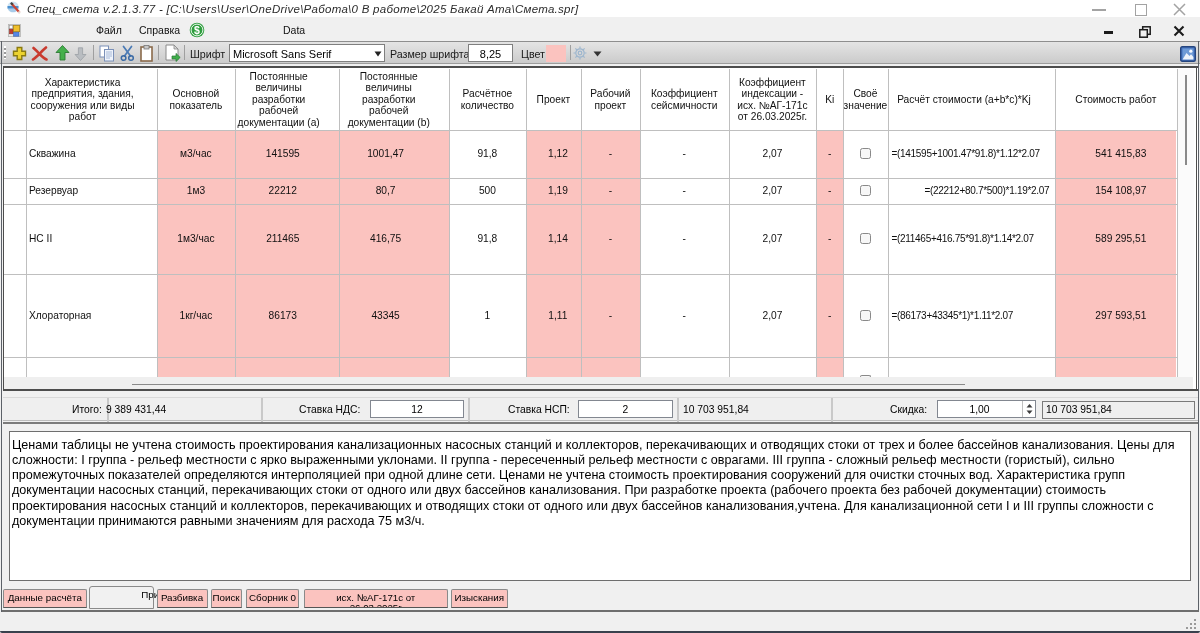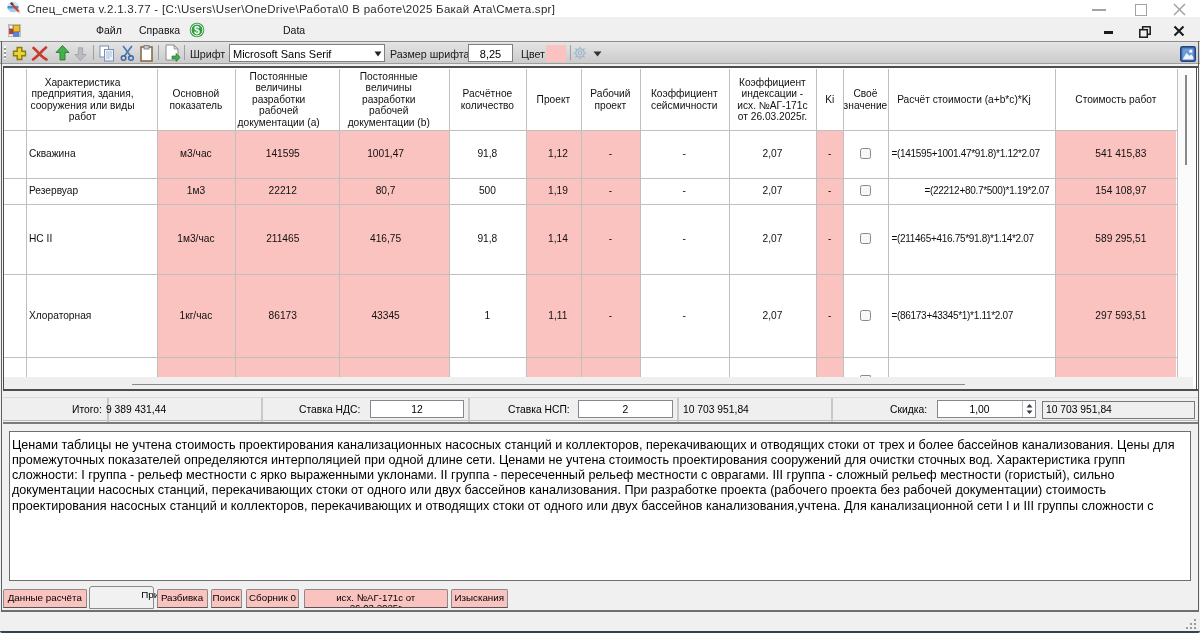--- a/index.html
+++ b/index.html
@@ -17,21 +17,21 @@
 .mt{position:absolute;white-space:nowrap;font-size:10.5px;color:#111;}
 .tl{position:absolute;white-space:nowrap;font-size:10.7px;color:#1a1a1a;}
 .bt{position:absolute;white-space:nowrap;font-size:10.3px;color:#000;}
 .hdr{position:absolute;font-size:10.2px;line-height:11.35px;color:#101010;text-align:center;display:flex;align-items:center;justify-content:center;}
 .hdr div{width:100%;}
 </style>
 </head>
 <body>
 
 <div class="abs" style="left:0;top:0;width:1200px;height:17px;background:#ffffff;"></div>
-<div class="t" style="left:27px;top:3px;font-size:11.5px;letter-spacing:0.28px;color:#2b2b2b;">Спец_смета v.2.1.3.77 - [C:\Users\User\OneDrive\Работа\0 В работе\2025 Бакай Ата\Смета.spr]</div>
+<div class="t" style="left:27px;top:3px;font-size:11.5px;letter-spacing:0.28px;color:#2b2b2b;font-style:italic;">Спец_смета v.2.1.3.77 - [C:\Users\User\OneDrive\Работа\0 В работе\2025 Бакай Ата\Смета.spr]</div>
 <svg class="abs" style="left:6px;top:1px;" width="16" height="15" viewBox="0 0 16 15">
   <circle cx="7" cy="6" r="5.6" fill="#cfe3f2"></circle>
   <path d="M1.5 5 h11 v2.6 h-11 z" fill="#4a90d0"></path>
   <path d="M2 8 a5.6 5.6 0 0 0 10 0 z" fill="#a8cbe8"></path>
   <path d="M5.5 2.5 L13.5 11.5" stroke="#cc4433" stroke-width="2.2"></path>
   <path d="M4.8 1.8 L6.8 3.6" stroke="#444" stroke-width="2.2"></path>
   <path d="M12.5 10.5 L14 12.3" stroke="#e8e0d8" stroke-width="2"></path>
 </svg>
 
 <div class="abs" style="left:1092px;top:9px;width:14px;height:1.5px;background:#a3a3a3;"></div>
@@ -313,24 +313,25 @@
   <path d="M3.5 0 L6.5 3.5 L0.5 3.5 Z" fill="#3c3c3c"></path>
   <path d="M3.5 10 L6.5 6.5 L0.5 6.5 Z" fill="#3c3c3c"></path>
 </svg>
 <div class="abs" style="left:1042px;top:401px;width:153px;height:17.5px;background:#efefef;border:1px solid #7a7a7a;box-sizing:border-box;"></div>
 <div class="bt" style="left:1046px;top:404px;">10 703 951,84</div>
 
 <div class="abs" style="left:8.5px;top:430.5px;width:1182px;height:150.5px;background:#fff;border:1px solid #6e6e6e;box-sizing:border-box;"></div>
 
 <div class="abs" style="left:12px;top:437.7px;width:1176px;font-size:12.6px;line-height:15.2px;color:#000;">
 <div style="white-space:nowrap;overflow:hidden;">Ценами таблицы не учтена стоимость проектирования канализационных насосных станций и коллекторов, перекачивающих и отводящих стоки от трех и более бассейнов канализования. Цены для</div>
+<div style="white-space:nowrap;overflow:hidden;">сложности: I группа - рельеф местности с ярко выраженными уклонами. II группа - пересеченный рельеф местности с оврагами. III группа - сложный рельеф местности (гористый), сильно</div>
 <div style="white-space:nowrap;overflow:hidden;">промежуточных показателей определяются интерполяцией при одной длине сети. Ценами не учтена стоимость проектирования сооружений для очистки сточных вод. Характеристика групп</div>
-<div style="white-space:nowrap;overflow:hidden;">сложности: I группа - рельеф местности с ярко выраженными уклонами. II группа - пересеченный рельеф местности с оврагами. III группа - сложный рельеф местности (гористый), сильно</div>
 <div style="white-space:nowrap;overflow:hidden;">документации насосных станций, перекачивающих стоки от одного или двух бассейнов канализования. При разработке проекта (рабочего проекта без рабочей документации) стоимость</div>
 <div style="white-space:nowrap;overflow:hidden;">проектирования насосных станций и коллекторов, перекачивающих и отводящих стоки от одного или двух бассейнов канализования,учтена. Для канализационной сети I и III группы сложности с</div>
+<div style="white-space:nowrap;overflow:hidden;">документации принимаются равными значениям для расхода 75 м3/ч.</div>
 </div>
 
 <div class="abs" style="left:89px;top:585.5px;width:65px;height:23px;background:#f1f1f1;border:1px solid #8a8a8a;border-radius:3px 3px 0 0;box-sizing:border-box;"></div>
 <div class="t" style="left:89px;top:589px;width:65px;text-align:center;font-size:9.8px;margin-left:48px;">Примечание</div>
 <div class="abs pink" style="left:3px;top:588.5px;width:83.5px;height:19px;border:1px solid #8a8a8a;border-bottom:1.5px solid #555;border-radius:2px 2px 0 0;box-sizing:border-box;"></div>
 <div class="t" style="left:3px;top:592px;width:83.5px;text-align:center;font-size:9.8px;">Данные расчёта</div>
 <div class="abs pink" style="left:156.5px;top:588.5px;width:51px;height:19px;border:1px solid #8a8a8a;border-bottom:1.5px solid #555;border-radius:2px 2px 0 0;box-sizing:border-box;"></div>
 <div class="t" style="left:156.5px;top:592px;width:51px;text-align:center;font-size:9.8px;">Разбивка</div>
 <div class="abs pink" style="left:210.5px;top:588.5px;width:31px;height:19px;border:1px solid #8a8a8a;border-bottom:1.5px solid #555;border-radius:2px 2px 0 0;box-sizing:border-box;"></div>
 <div class="t" style="left:210.5px;top:592px;width:31px;text-align:center;font-size:9.8px;">Поиск</div>

